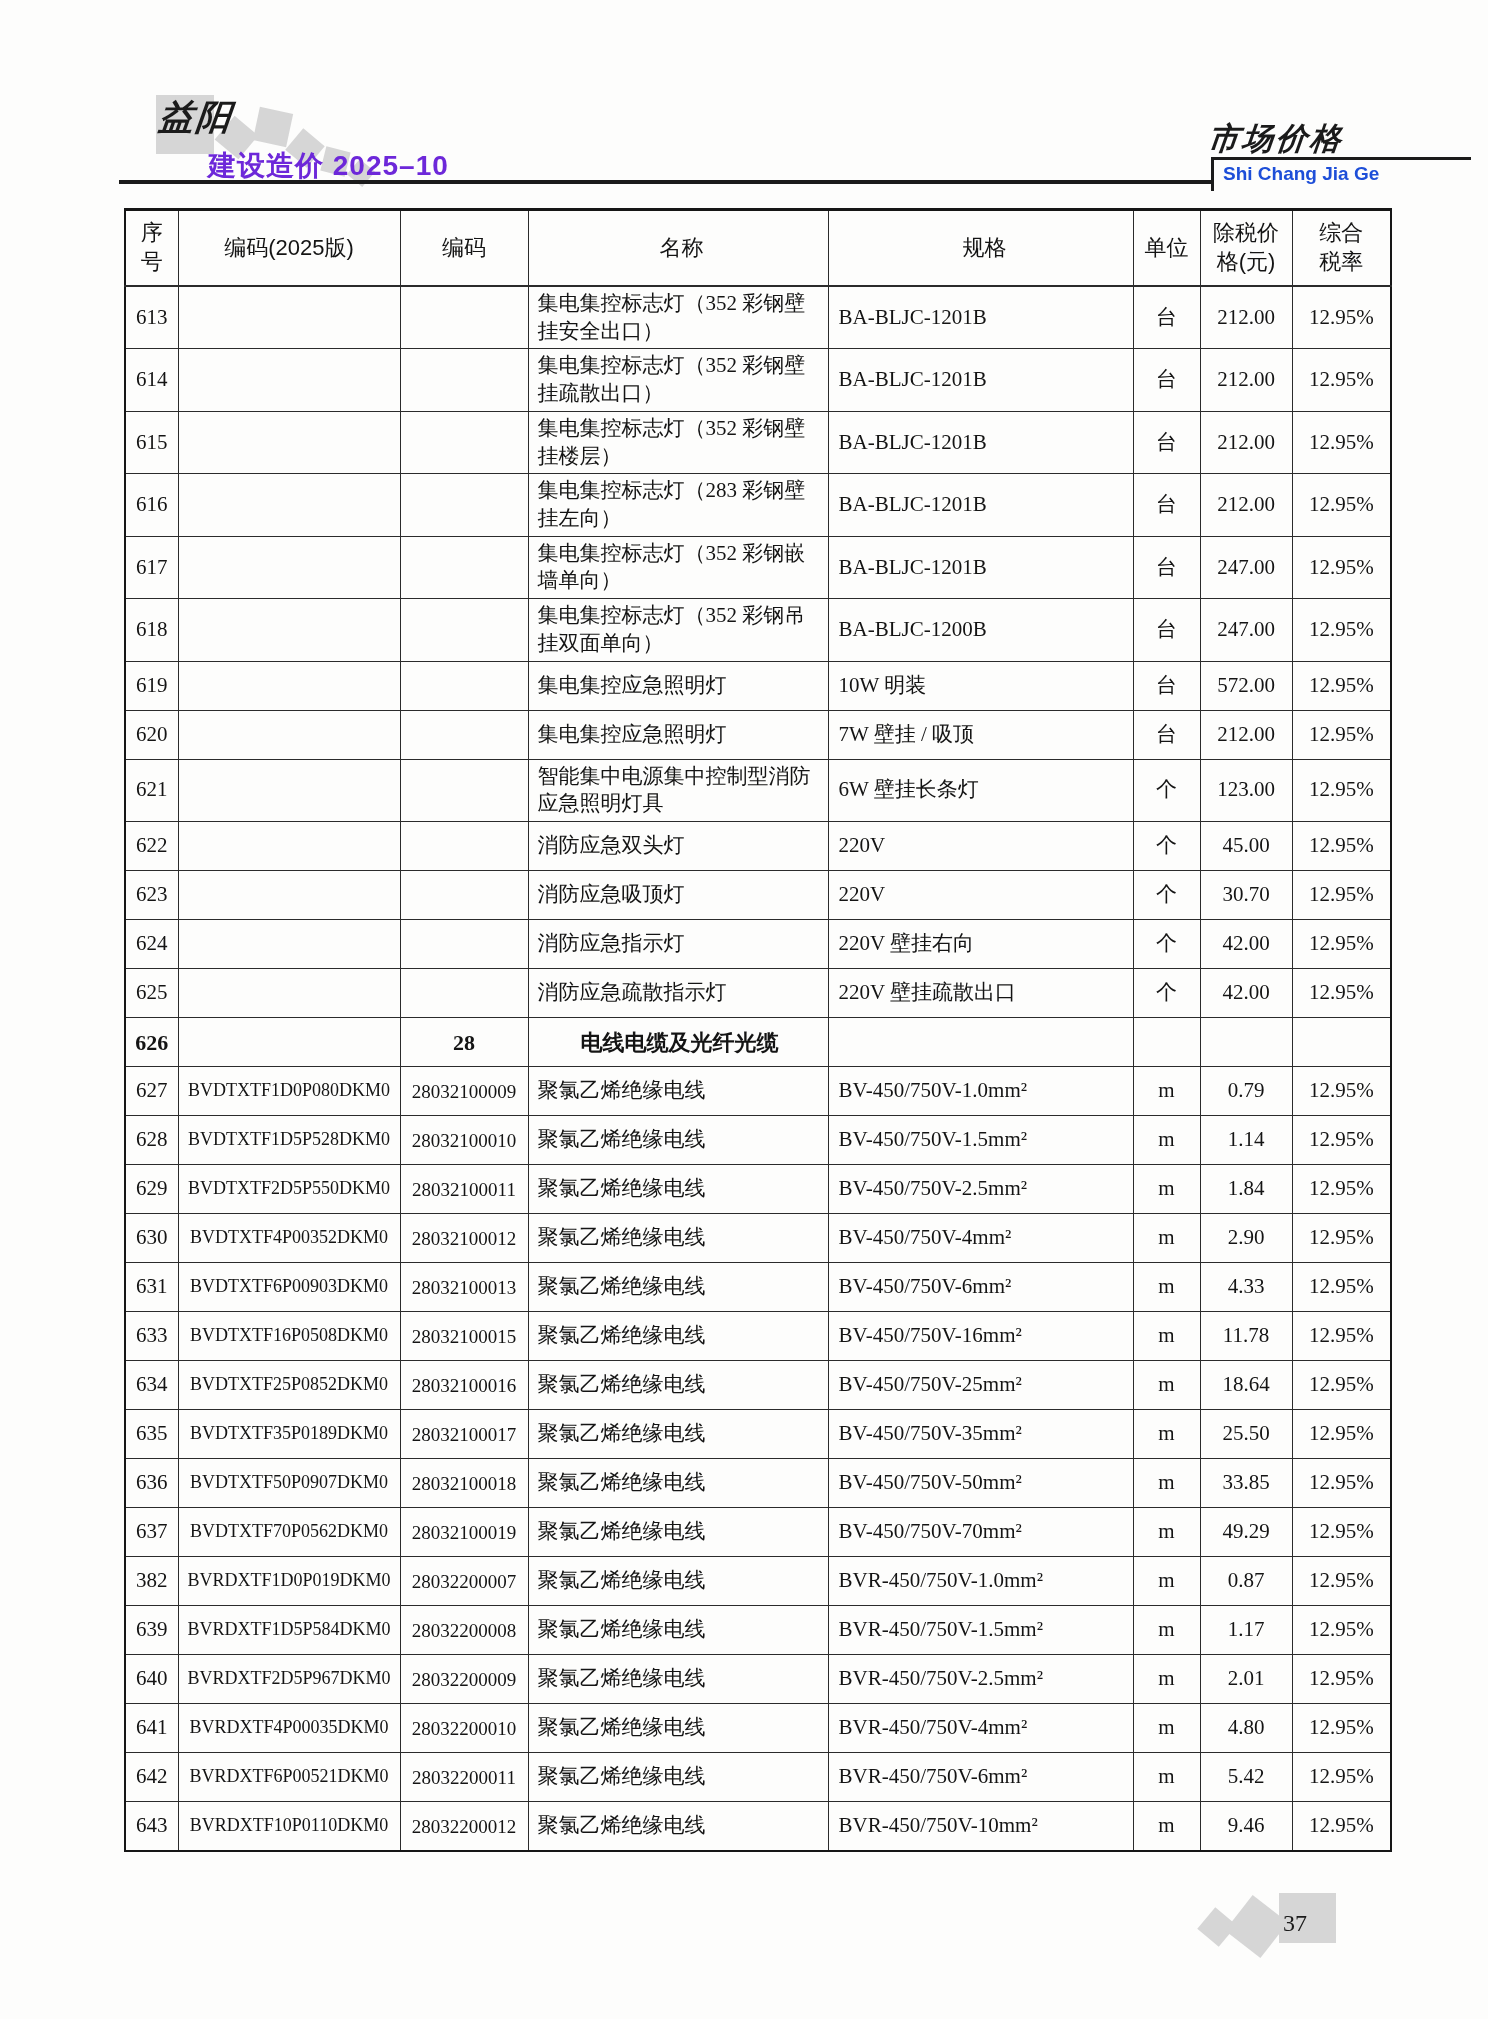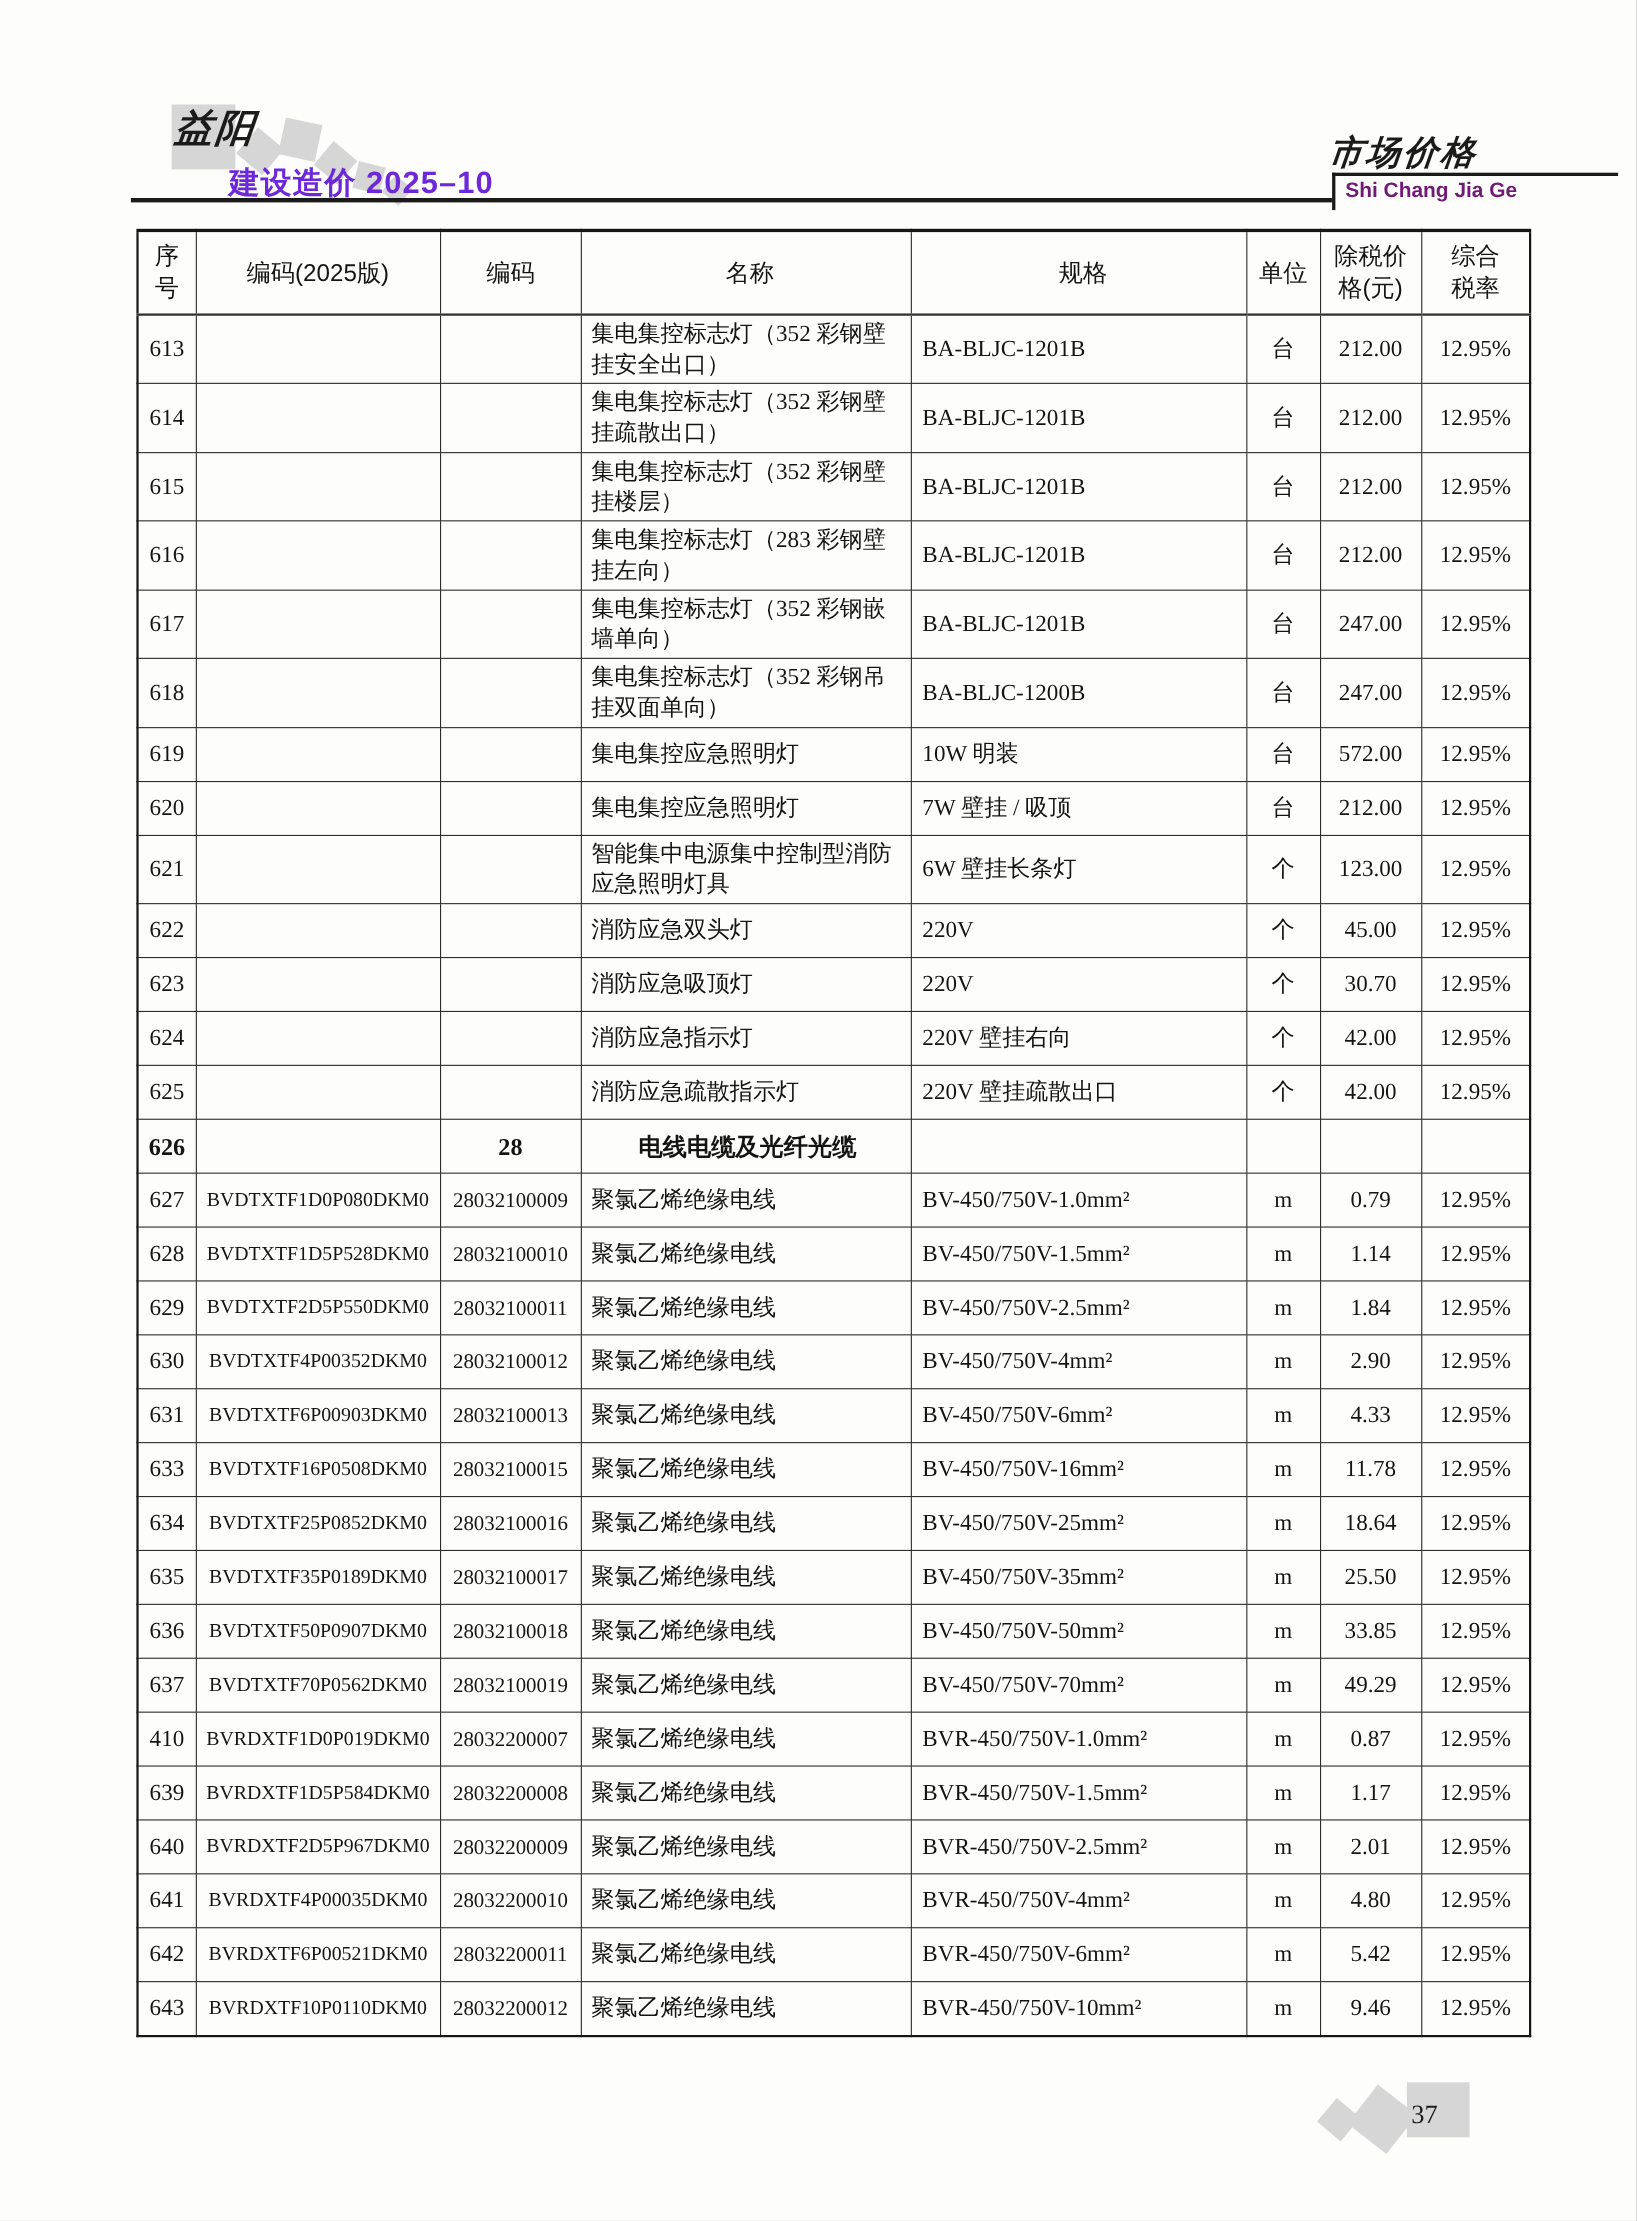--- a/index.html
+++ b/index.html
@@ -32,21 +32,21 @@
     position:absolute; left:1208px; top:118px;
     font-size:31px; font-weight:bold; font-style:italic;
     font-family:"DejaVu Serif", serif; letter-spacing:3px;
     transform:skewX(-6deg); color:#1b1b1b; white-space:nowrap;
   }
   .subtitle-box {
     position:absolute; left:1211px; top:157px; width:260px; height:34px;
     border-top:3px solid #1b1b1b; border-left:3px solid #1b1b1b;
     padding:3px 0 0 9px; box-sizing:border-box;
     font-family:"Liberation Sans", sans-serif; font-size:19px; font-weight:bold;
-    color:#701a75; white-space:nowrap;
+    color:#1d4ed8; white-space:nowrap;
   }
   
   .price-table {
     position:absolute; left:124px; top:208px; width:1266px;
     border-collapse:collapse; table-layout:fixed;
     font-size:21px; color:#141414;
   }
   .price-table, .price-table th, .price-table td { border:1px solid #2b2b2b; }
   .price-table { border:2px solid #161616; border-top-width:3px; }
   .price-table thead th {
@@ -354,21 +354,21 @@
           <td class="col-no">637</td>
           <td class="col-code2025">BVDTXTF70P0562DKM0</td>
           <td class="col-code">28032100019</td>
           <td class="col-name">聚氯乙烯绝缘电线</td>
           <td class="col-spec">BV-450/750V-70mm²</td>
           <td class="col-unit">m</td>
           <td class="col-price">49.29</td>
           <td class="col-tax">12.95%</td>
         </tr>
         <tr>
-          <td class="col-no">410</td>
+          <td class="col-no">382</td>
           <td class="col-code2025">BVRDXTF1D0P019DKM0</td>
           <td class="col-code">28032200007</td>
           <td class="col-name">聚氯乙烯绝缘电线</td>
           <td class="col-spec">BVR-450/750V-1.0mm²</td>
           <td class="col-unit">m</td>
           <td class="col-price">0.87</td>
           <td class="col-tax">12.95%</td>
         </tr>
         <tr>
           <td class="col-no">639</td>

